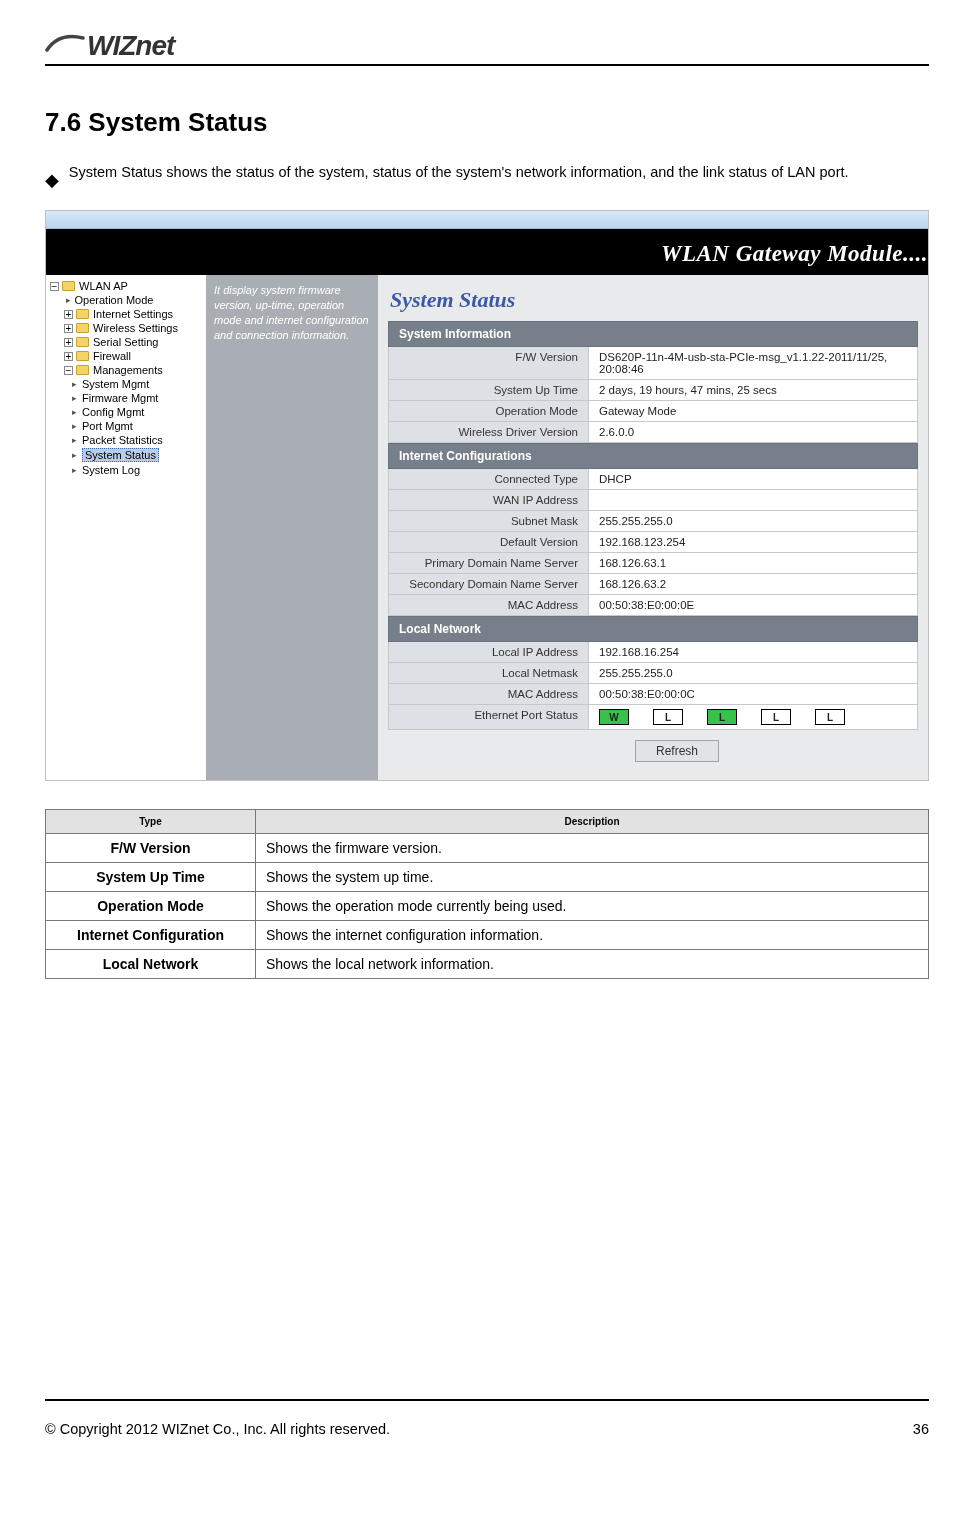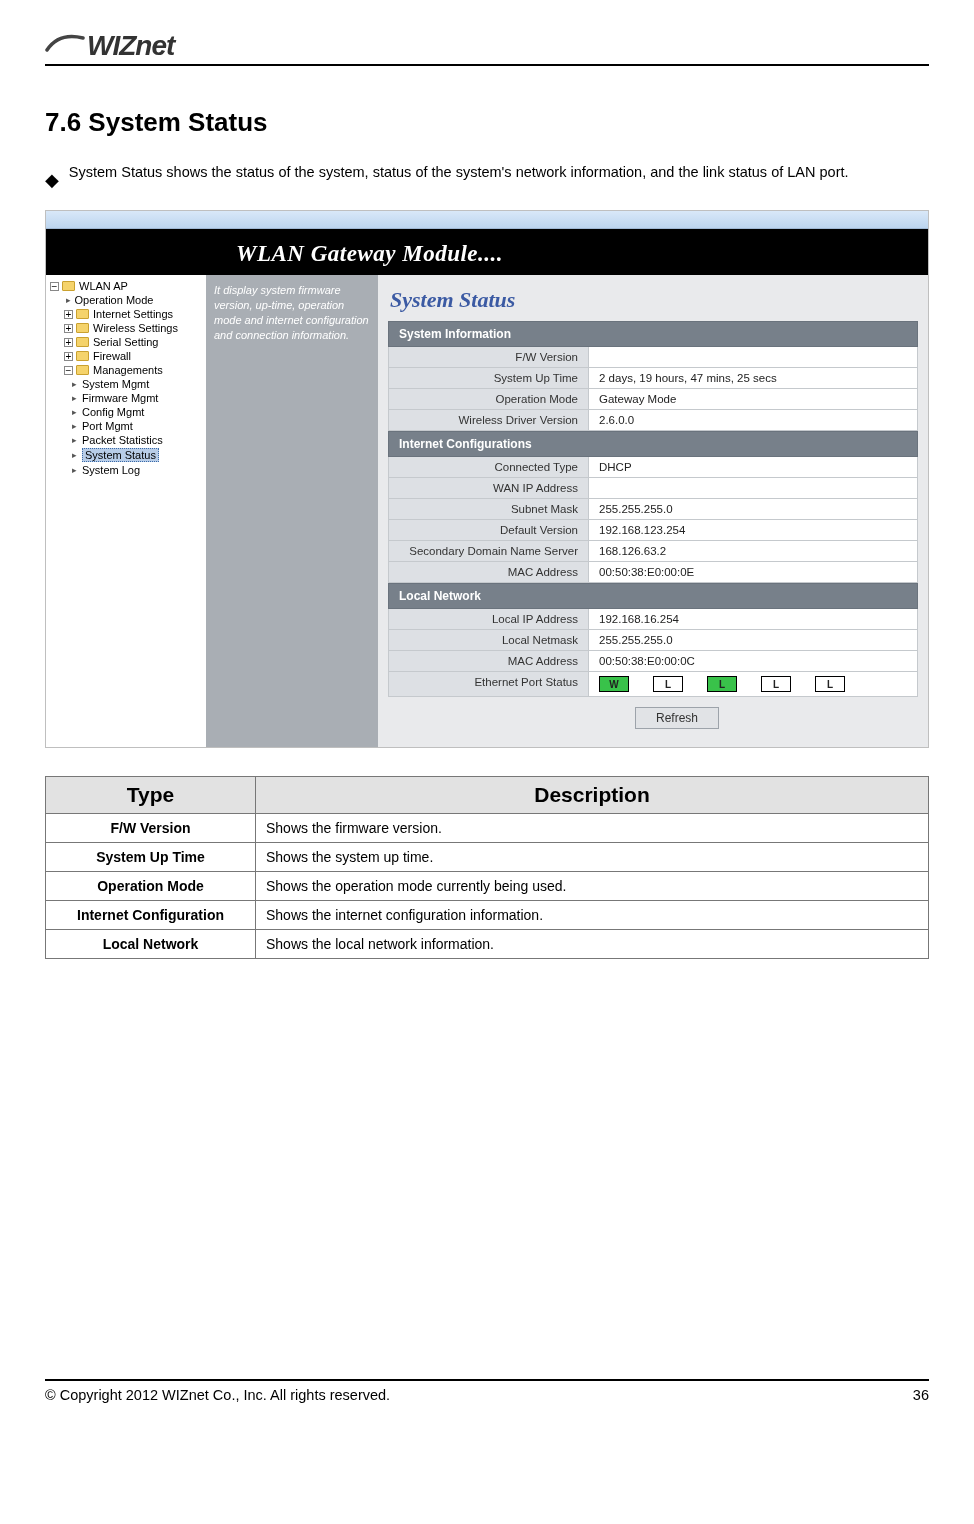--- a/index.html
+++ b/index.html
@@ -61,20 +61,21 @@
   }
   .banner {
     background: #000;
     color: #fff;
     font-family: Georgia, "Times New Roman", serif;
     font-weight: bold;
     font-style: italic;
     font-size: 23px;
     padding: 12px 0 8px 190px;
     letter-spacing: 0.5px;
+    text-align: right;
   }
   .app-body {
     display: flex;
     background: #fff;
   }
   .tree {
     width: 160px;
     padding: 4px 2px;
     font-size: 11px;
     color: #000;
@@ -200,31 +201,31 @@
   }
   .desc-table th, .desc-table td {
     border: 1.2px solid #777;
     padding: 6px 10px;
     font-size: 14px;
   }
   .desc-table th {
     background: #e2e2e2;
     font-weight: bold;
     text-align: center;
-    font-size: 21px;
+    font-size: 10px;
   }
   .desc-table td.type-cell {
     font-weight: bold;
     width: 210px;
     text-align: center;
   }
   .footer {
     border-top: 2.5px solid #000;
     margin-top: 420px;
-    padding-top: 6px;
+    padding-top: 20px;
     display: flex;
     justify-content: space-between;
     font-size: 14.5px;
   }
   .highlight-sel {
     background: #b8cde8;
     border: 1px dotted #3a6aa8;
     padding: 0 2px;
   }
 </style>
@@ -311,20 +312,21 @@
     </div>
 
     <div class="sidebar-desc">It display system firmware version, up-time, operation mode and internet configuration and connection information.</div>
 
     <div class="content">
       <div class="page-heading">System Status</div>
 
       <div class="subhdr">System Information</div>
       <div class="kv-row">
           <div class="k">F/W Version</div>
+          <div class="v">DS620P-11n-4M-usb-sta-PCIe-msg_v1.1.22-2011/11/25, 20:08:46</div>
         </div>
       <div class="kv-row">
           <div class="k">System Up Time</div>
           <div class="v">2 days, 19 hours, 47 mins, 25 secs</div>
         </div>
       <div class="kv-row">
           <div class="k">Operation Mode</div>
           <div class="v">Gateway Mode</div>
         </div>
       <div class="kv-row">
@@ -340,20 +342,24 @@
       <div class="kv-row">
           <div class="k">WAN IP Address</div>
         </div>
       <div class="kv-row">
           <div class="k">Subnet Mask</div>
           <div class="v">255.255.255.0</div>
         </div>
       <div class="kv-row">
           <div class="k">Default Version</div>
           <div class="v">192.168.123.254</div>
+        </div>
+      <div class="kv-row">
+          <div class="k">Primary Domain Name Server</div>
+          <div class="v">168.126.63.1</div>
         </div>
       <div class="kv-row">
           <div class="k">Secondary Domain Name Server</div>
           <div class="v">168.126.63.2</div>
         </div>
       <div class="kv-row">
           <div class="k">MAC Address</div>
           <div class="v">00:50:38:E0:00:0E</div>
         </div>
 

